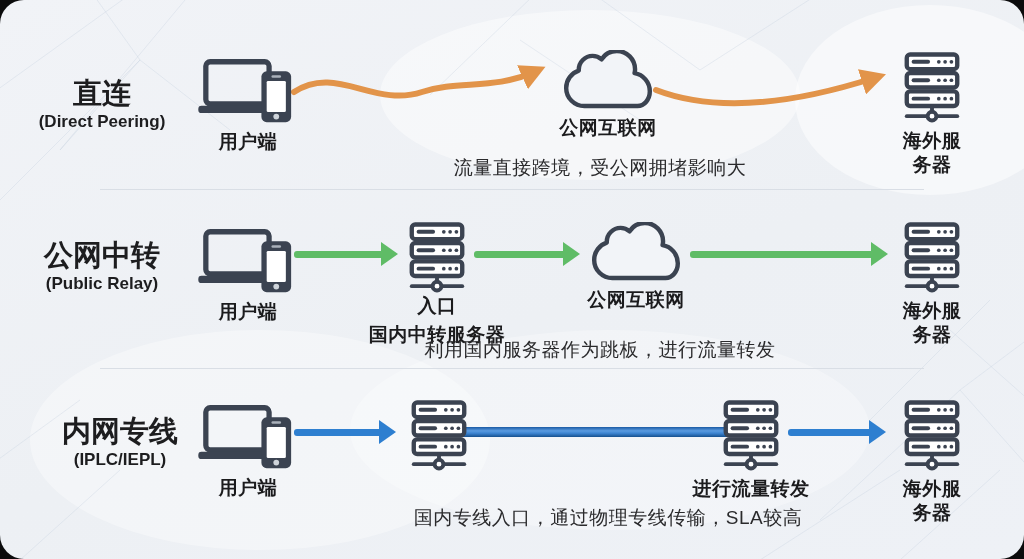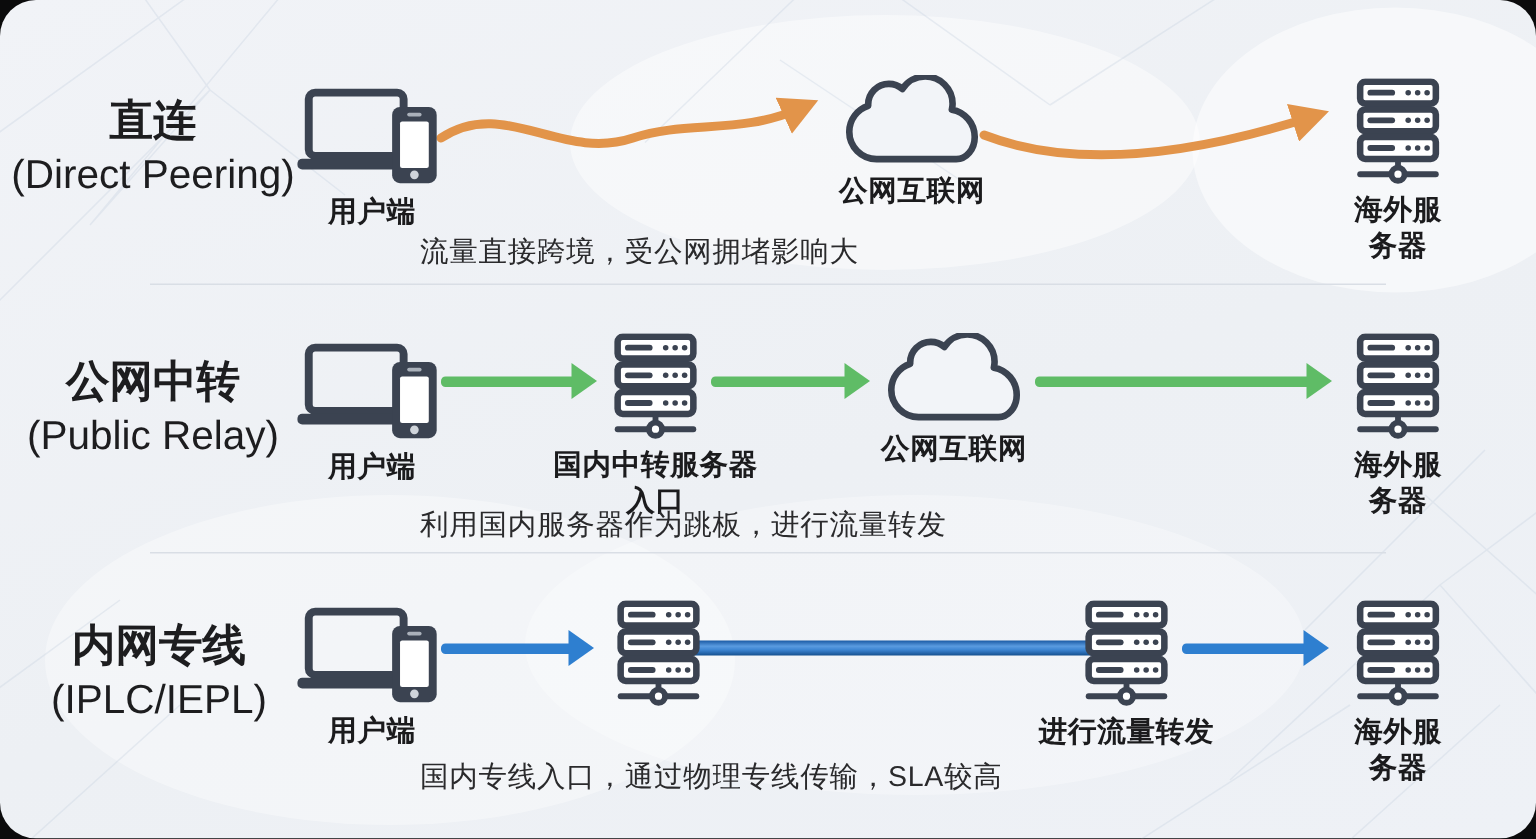--- a/index.html
+++ b/index.html
@@ -6,38 +6,38 @@
   body{font-family:"Liberation Sans","DejaVu Sans",sans-serif;}
   .canvas{position:relative;width:1024px;height:559px;margin:0 auto;
     background:linear-gradient(160deg,#f1f3f7 0%,#edf0f4 55%,#eef1f6 100%);
     border-radius:24px;overflow:hidden;}
   .mesh{position:absolute;left:0;top:0;z-index:0;}
   .node{position:absolute;text-align:center;z-index:2;}
   .node .icon svg{display:block;margin:0 auto;color:#3B4351;}
   .node-label{margin-top:5px;font-size:19px;font-weight:600;color:#1b1b1d;line-height:1.25;letter-spacing:.5px;}
   .row-title{position:absolute;text-align:center;z-index:2;color:#1d1d1f;}
   .row-title .zh{font-size:29px;font-weight:700;line-height:1.2;}
-  .row-title .en{font-size:27px;font-weight:400;line-height:1.3;}
-  .caption{position:absolute;font-size:19px;font-weight:500;color:#2a2a2c;z-index:2;letter-spacing:.5px;}
+  .row-title .en{font-size:17px;font-weight:700;line-height:1.3;}
+  .caption{position:absolute;text-align:center;font-size:19px;font-weight:500;color:#2a2a2c;z-index:2;letter-spacing:.5px;}
   .divider{position:absolute;height:1px;background:#d9dee5;z-index:1;}
   .curve{position:absolute;z-index:1;}
   .arr{position:absolute;height:24px;z-index:1;}
   .arr .shaft{position:absolute;left:0;right:14px;top:8.5px;height:7px;border-radius:3px;}
   .arr .head{position:absolute;right:0;top:0;width:0;height:0;
     border-top:12px solid transparent;border-bottom:12px solid transparent;}
   .arr.green .shaft{background:#5FBC66}
   .arr.green .head{border-left:17px solid #5FBC66}
   .arr.blue .shaft{background:#2E7FD0}
   .arr.blue .head{border-left:17px solid #2E7FD0}
   .pipe{position:absolute;height:10px;border-radius:5px;z-index:1;
     background:linear-gradient(180deg,#1a5aa4 0%,#5a9be0 38%,#3d85d2 62%,#15508f 100%);}
   
-  .t1{left:2px;top:64px;width:200px}
+  .t1{left:2px;top:76px;width:200px}
   .t2{left:2px;top:238px;width:200px}
-  .t3{left:6px;top:414px;width:200px}
+  .t3{left:20px;top:414px;width:200px}
   .dev1{left:192px;top:56px;width:112px}
   .dev2{left:192px;top:226px;width:112px}
   .dev3{left:192px;top:402px;width:112px}
   .cl1{left:556px;top:50px;width:104px}
   .cl2{left:584px;top:222px;width:104px}
   .sv1{left:896px;top:52px;width:72px}
   .sv3{left:896px;top:222px;width:72px}
   .sv6{left:896px;top:400px;width:72px}
   .sv2{left:362px;top:222px;width:150px}
   .sv4{left:364px;top:400px;width:150px}
@@ -184,22 +184,22 @@
     <span class="shaft"></span>
     <span class="head"></span>
   </div>
 
   <div class="node sv2">
     <span class="icon">
       <svg width="66" height="72" viewBox="0 0 68 74">
           <use href="#sym-server"></use>
         </svg>
     </span>
+    <div class="node-label" style="margin-top:0">入口</div>
     <div class="node-label">国内中转服务器</div>
-    <div class="node-label" style="margin-top:0">入口</div>
   </div>
 
   <div class="arr green ga2">
     <span class="shaft"></span>
     <span class="head"></span>
   </div>
 
   <div class="node cl2">
     <span class="icon">
       <svg width="94" height="61" viewBox="0 0 95 62">

